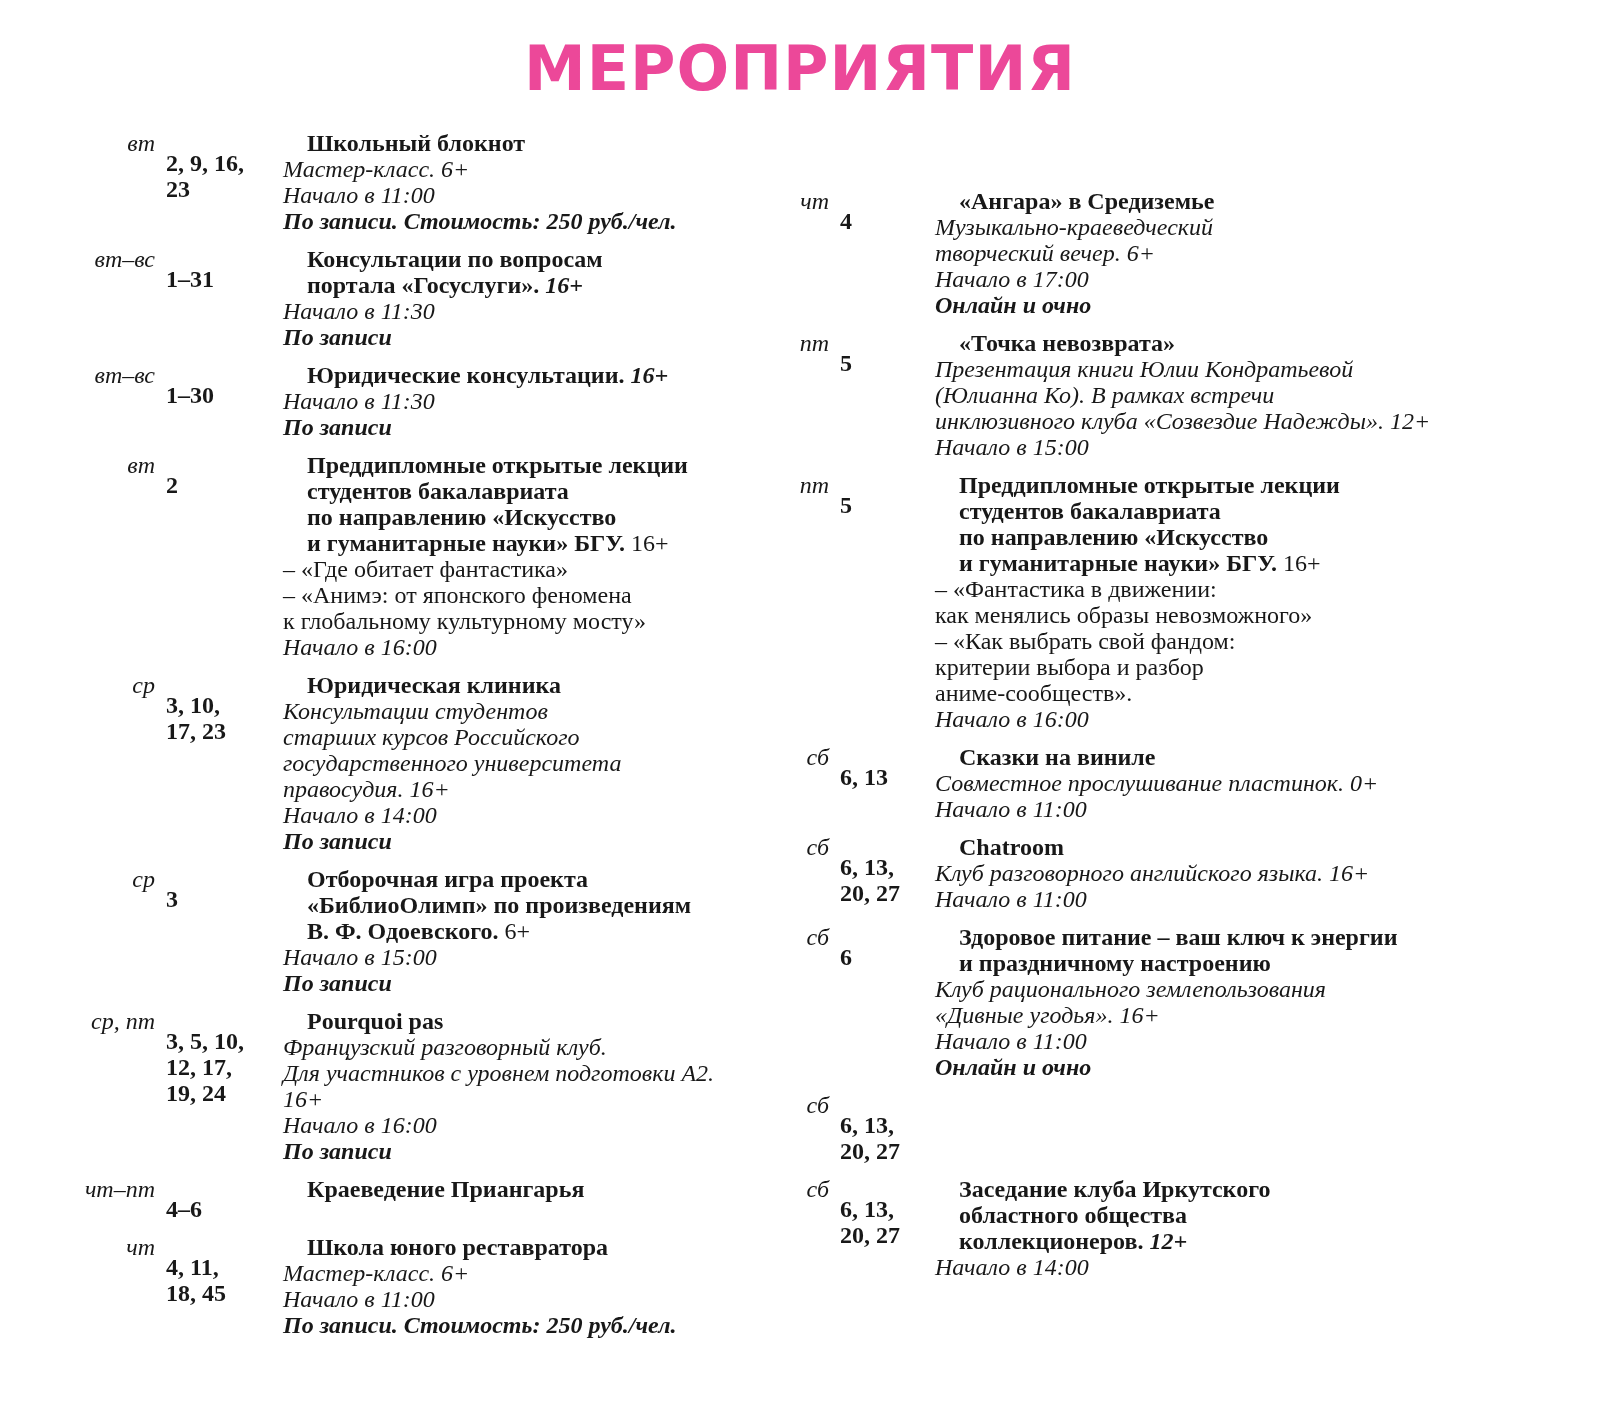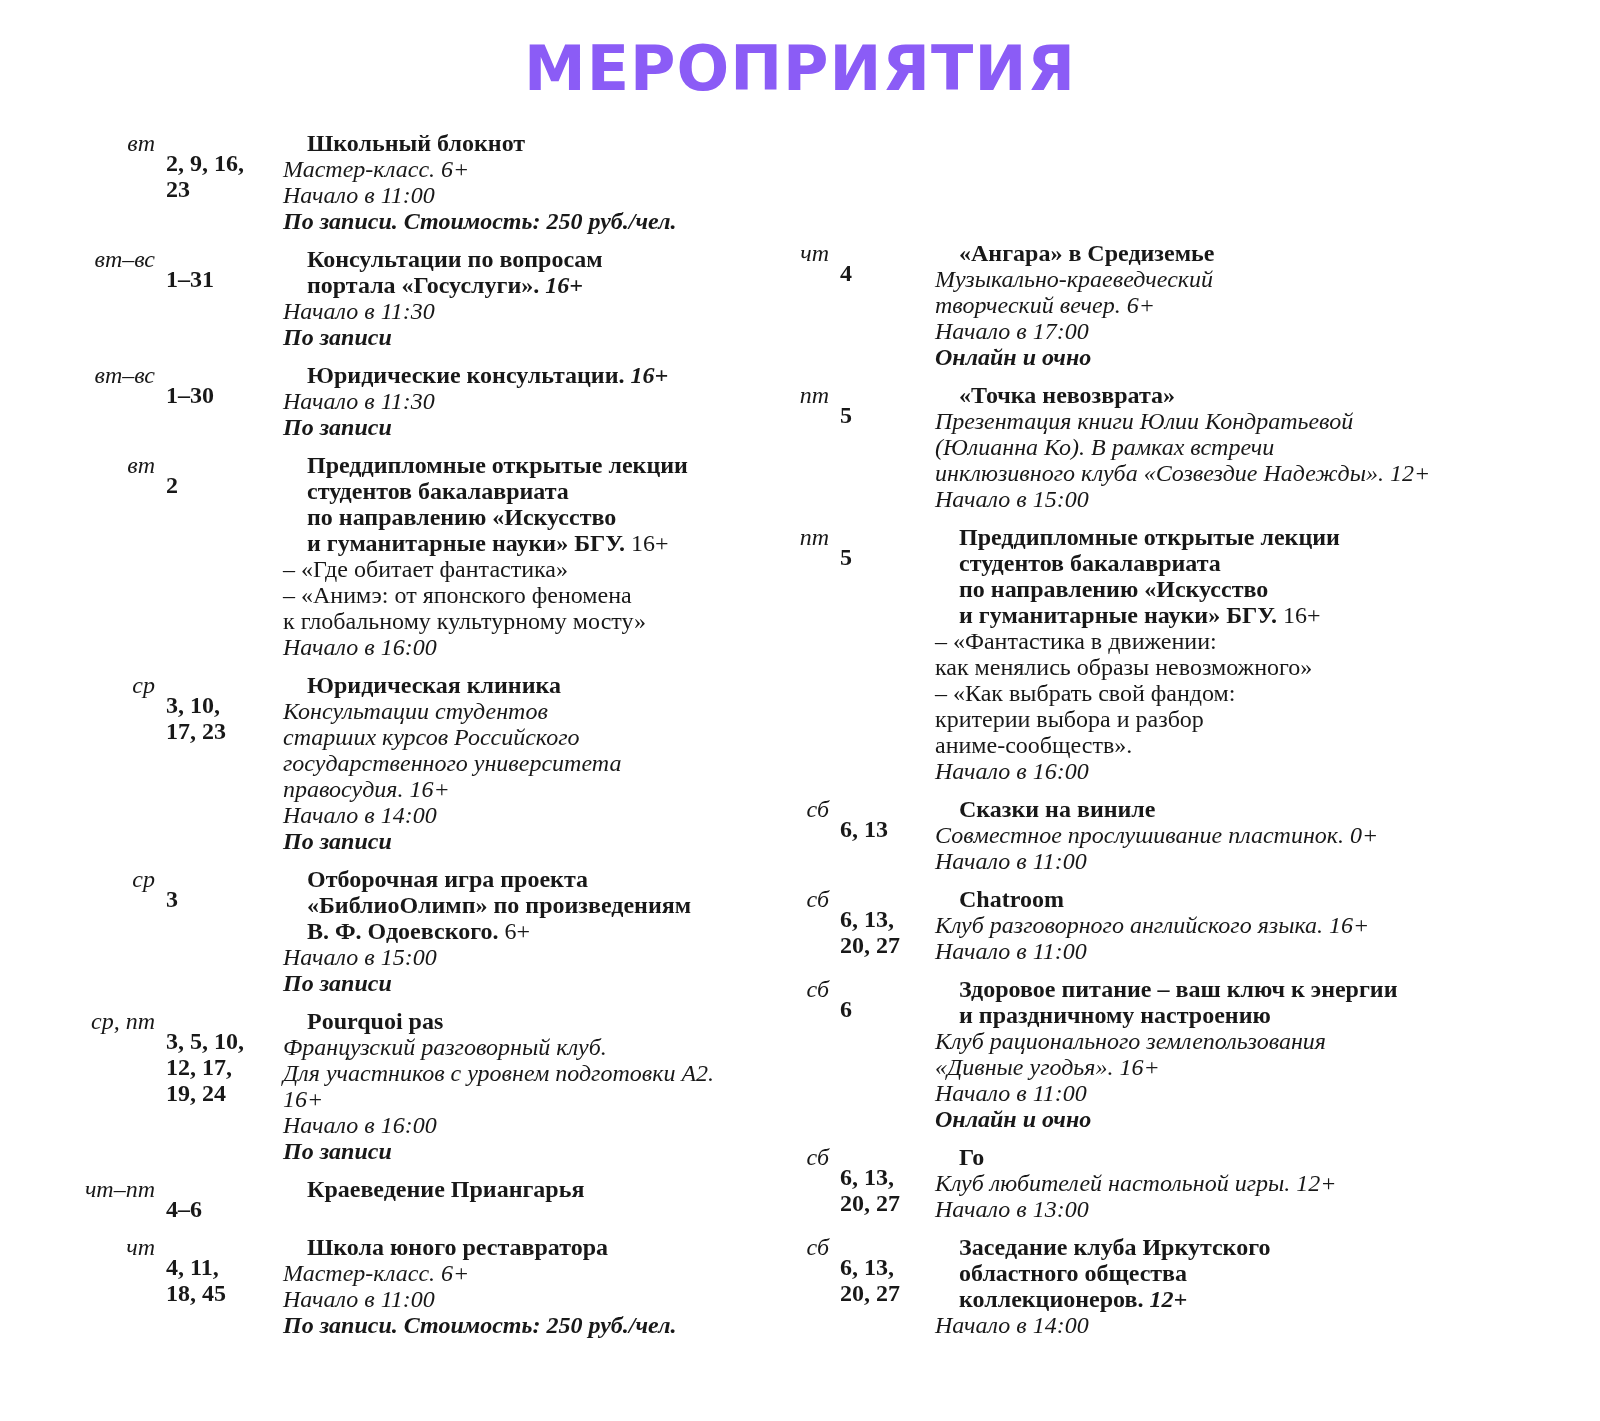--- a/index.html
+++ b/index.html
@@ -23,21 +23,21 @@
     line-height: 70px;
     letter-spacing: 1px;
     text-align: center;
     margin: 34px 0 26px 0;
     color: #d6262c;
   }
   .columns {
     display: flex;
     gap: 50px;
     padding: 0 60px;
-    align-items: flex-end;
+    align-items: center;
   }
   .col { box-sizing: border-box; }
   .col-left  { flex: 0 0 685px; width: 685px; }
   .col-right { flex: 1 1 auto; }
   .event {
     display: grid;
     grid-template-columns: var(--day-w) var(--dates-w) 1fr;
     margin-bottom: 12px;
   }
   .col-left  .event { --day-w: 95px;  --dates-w: 128px; }
@@ -55,21 +55,21 @@
   .line { min-height: 26px; }
   .s-b  { font-weight: 700; margin-left: 24px; }
   .s-i  { font-style: italic; }
   .s-bi { font-weight: 700; font-style: italic; }
   .s-r  { font-weight: 400; font-style: normal; }
 </style>
 </head>
 <body style="background: rgb(255, 255, 255); color: rgb(24, 24, 24);">
 
 <div class="page">
-  <h1 class="page-title" style="color: #8b5cf6;">МЕРОПРИЯТИЯ</h1>
+  <h1 class="page-title" style="color: #ec4899;">МЕРОПРИЯТИЯ</h1>
   <div class="columns">
     <div class="col col-left" id="col-left">
         <div class="event">
           <div class="day">вт</div>
           <div class="dates">
             <div class="date-line">2, 9, 16,</div>
             <div class="date-line">23</div>
           </div>
           <div class="body">
             <div class="line"><span class="s-b">Школьный блокнот</span></div>
@@ -266,25 +266,20 @@
             <div class="line"><span class="s-i">Начало в 11:00</span></div>
             <div class="line"><span class="s-bi">Онлайн и очно</span></div>
           </div>
         </div>
         <div class="event">
           <div class="day">сб</div>
           <div class="dates">
             <div class="date-line">6, 13,</div>
             <div class="date-line">20, 27</div>
           </div>
-          <div class="body">
-            <div class="line"><span class="s-b">Го</span></div>
-            <div class="line"><span class="s-i">Клуб любителей настольной игры. 12+</span></div>
-            <div class="line"><span class="s-i">Начало в 13:00</span></div>
-          </div>
         </div>
         <div class="event">
           <div class="day">сб</div>
           <div class="dates">
             <div class="date-line">6, 13,</div>
             <div class="date-line">20, 27</div>
           </div>
           <div class="body">
             <div class="line"><span class="s-b">Заседание клуба Иркутского</span></div>
             <div class="line"><span class="s-b">областного общества</span></div>

